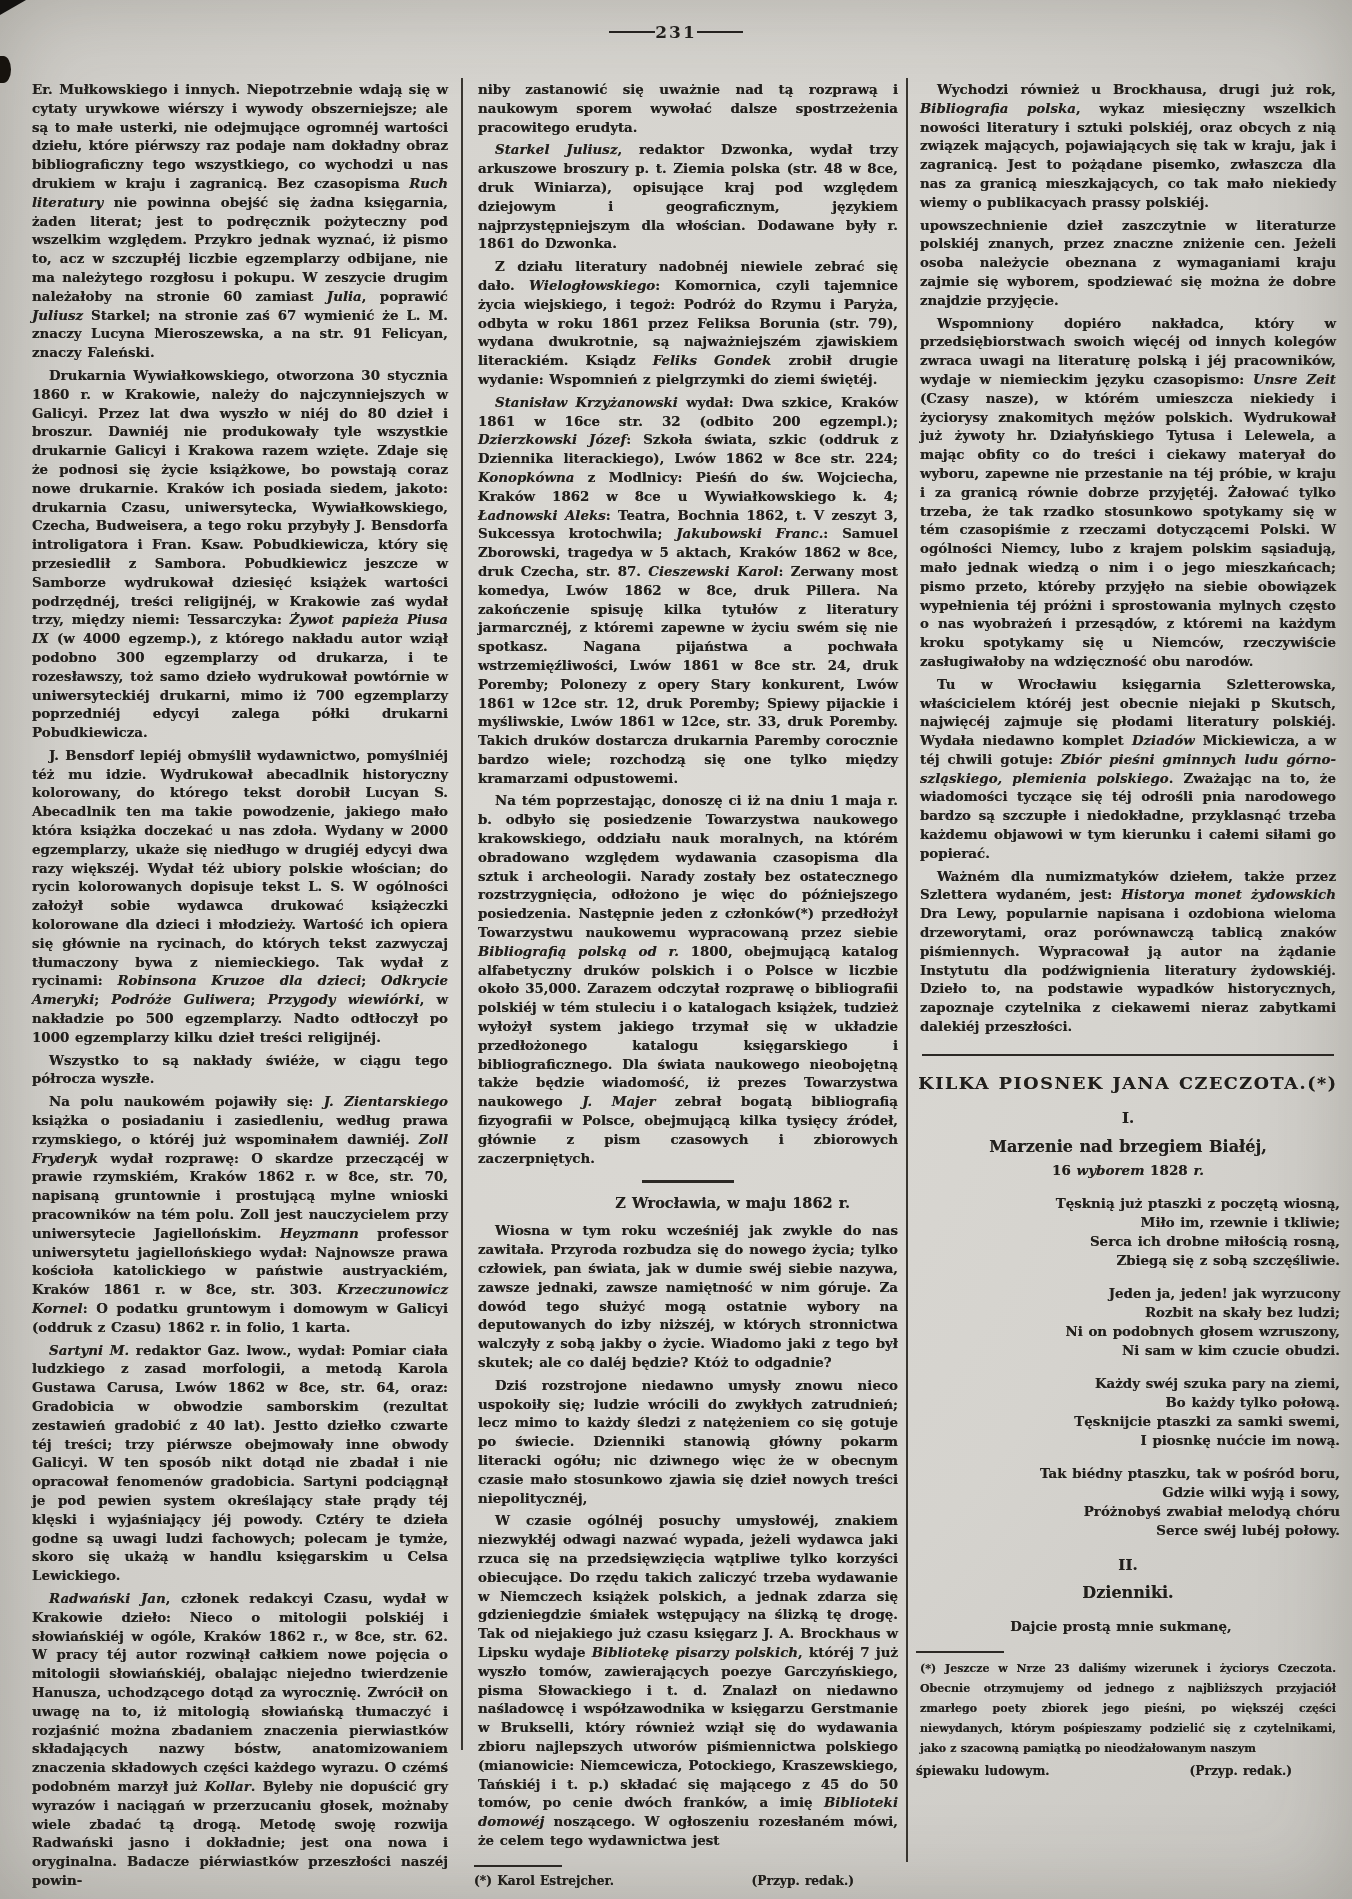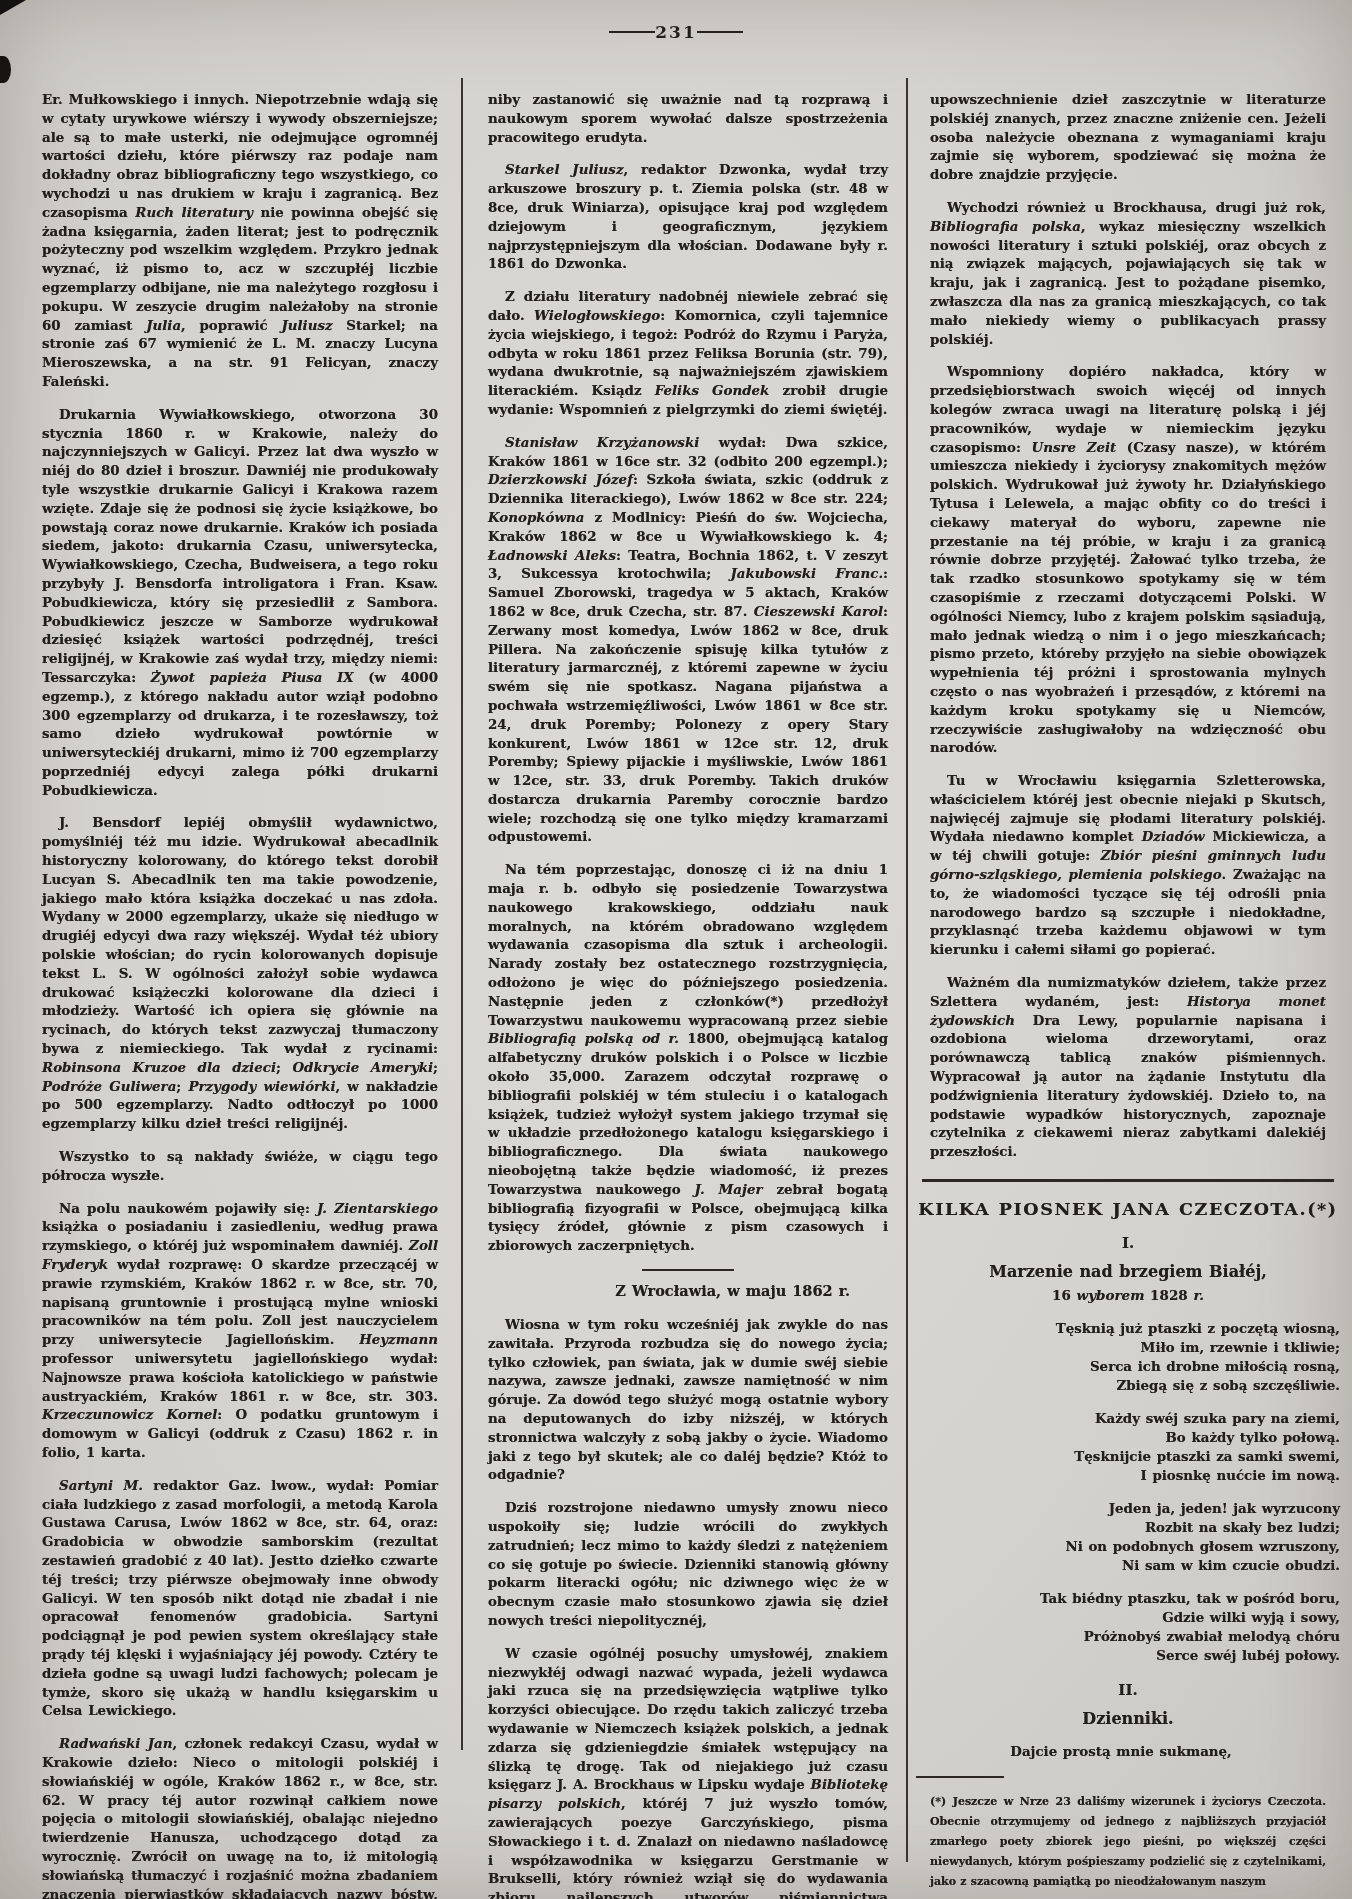--- a/index.html
+++ b/index.html
@@ -21,21 +21,21 @@
   #d1{left:461px;top:78px;height:1672px;}
   #d2{left:906px;top:78px;height:1784px;}
   .col{
     position:absolute;top:76px;text-align:justify;
     font-size:13.4px;line-height:18.8px;word-spacing:1px;
     text-shadow:0 0 .5px rgba(20,15,5,.6);
   }
   #c1{left:28px;width:424px;}
   #c2{left:474px;width:428px;}
   #c3{left:916px;width:424px;}
-  .col p{margin:14px;}
+  .col p{margin:4px;}
   .para.ind{text-indent:17px;}
   i{font-style:italic;}
   .rule{background:#2b2824;}
   .rule.center{width:92px;height:2.2px;margin:13px auto 11px;}
   .rule.full{width:97%;height:2.6px;margin:18px auto 0;}
   .rule.fn{width:88px;height:2px;margin:15px 0 6px;}
   .dateline{text-align:right;padding-right:52px;margin:11px 0 9px;font-size:14.5px;}
   .h{text-align:center;}
   .h.section{font-size:17.5px;letter-spacing:1.6px;margin-top:18px;}
   .h.roman{font-size:15px;margin-top:16px;}
@@ -86,42 +86,42 @@
       <p class="para ind">Wiosna w tym roku wcześniéj jak zwykle do nas zawitała. Przyroda rozbudza się do nowego życia; tylko człowiek, pan świata, jak w dumie swéj siebie nazywa, zawsze jednaki, zawsze namiętność w nim góruje. Za dowód tego służyć mogą ostatnie wybory na deputowanych do izby niższéj, w których stronnictwa walczyły z sobą jakby o życie. Wiadomo jaki z tego był skutek; ale co daléj będzie? Któż to odgadnie?</p>
       <p class="para ind">Dziś rozstrojone niedawno umysły znowu nieco uspokoiły się; ludzie wrócili do zwykłych zatrudnień; lecz mimo to każdy śledzi z natężeniem co się gotuje po świecie. Dzienniki stanowią główny pokarm literacki ogółu; nic dziwnego więc że w obecnym czasie mało stosunkowo zjawia się dzieł nowych treści niepolitycznéj,</p>
       <p class="para ind">W czasie ogólnéj posuchy umysłowéj, znakiem niezwykłéj odwagi nazwać wypada, jeżeli wydawca jaki rzuca się na przedsięwzięcia wątpliwe tylko korzyści obiecujące. Do rzędu takich zaliczyć trzeba wydawanie w Niemczech książek polskich, a jednak zdarza się gdzieniegdzie śmiałek wstępujący na ślizką tę drogę. Tak od niejakiego już czasu księgarz J. A. Brockhaus w Lipsku wydaje <i>Bibliotekę pisarzy polskich</i>, któréj 7 już wyszło tomów, zawierających poezye Garczyńskiego, pisma Słowackiego i t. d. Znalazł on niedawno naśladowcę i współzawodnika w księgarzu Gerstmanie w Brukselli, który również wziął się do wydawania zbioru najlepszych utworów piśmiennictwa polskiego (mianowicie: Niemcewicza, Potockiego, Kraszewskiego, Tańskiéj i t. p.) składać się mającego z 45 do 50 tomów, po cenie dwóch franków, a imię <i>Biblioteki domowéj</i> noszącego. W ogłoszeniu rozesłaném mówi, że celem tego wydawnictwa jest</p>
       <div class="rule fn"></div>
       <div class="footline">
         <span>(*) Karol Estrejcher.</span>
         <span>(Przyp. redak.)</span>
       </div>
     </div>
   <div class="col" id="c3">
+      <p class="para ind">Wychodzi również u Brockhausa, drugi już rok, <i>Bibliografia polska</i>, wykaz miesięczny wszelkich nowości literatury i sztuki polskiéj, oraz obcych z nią związek mających, pojawiających się tak w kraju, jak i zagranicą. Jest to pożądane pisemko, zwłaszcza dla nas za granicą mieszkających, co tak mało niekiedy wiemy o publikacyach prassy polskiéj.</p>
       <p class="para">upowszechnienie dzieł zaszczytnie w literaturze polskiéj znanych, przez znaczne zniżenie cen. Jeżeli osoba należycie obeznana z wymaganiami kraju zajmie się wyborem, spodziewać się można że dobre znajdzie przyjęcie.</p>
-      <p class="para ind">Wychodzi również u Brockhausa, drugi już rok, <i>Bibliografia polska</i>, wykaz miesięczny wszelkich nowości literatury i sztuki polskiéj, oraz obcych z nią związek mających, pojawiających się tak w kraju, jak i zagranicą. Jest to pożądane pisemko, zwłaszcza dla nas za granicą mieszkających, co tak mało niekiedy wiemy o publikacyach prassy polskiéj.</p>
       <p class="para ind">Wspomniony dopiéro nakładca, który w przedsiębiorstwach swoich więcéj od innych kolegów zwraca uwagi na literaturę polską i jéj pracowników, wydaje w niemieckim języku czasopismo: <i>Unsre Zeit</i> (Czasy nasze), w którém umieszcza niekiedy i życiorysy znakomitych mężów polskich. Wydrukował już żywoty hr. Działyńskiego Tytusa i Lelewela, a mając obfity co do treści i ciekawy materyał do wyboru, zapewne nie przestanie na téj próbie, w kraju i za granicą równie dobrze przyjętéj. Żałować tylko trzeba, że tak rzadko stosunkowo spotykamy się w tém czasopiśmie z rzeczami dotyczącemi Polski. W ogólności Niemcy, lubo z krajem polskim sąsiadują, mało jednak wiedzą o nim i o jego mieszkańcach; pismo przeto, któreby przyjęło na siebie obowiązek wypełnienia téj próżni i sprostowania mylnych często o nas wyobrażeń i przesądów, z któremi na każdym kroku spotykamy się u Niemców, rzeczywiście zasługiwałoby na wdzięczność obu narodów.</p>
       <p class="para ind">Tu w Wrocławiu księgarnia Szletterowska, właścicielem któréj jest obecnie niejaki p Skutsch, najwięcéj zajmuje się płodami literatury polskiéj. Wydała niedawno komplet <i>Dziadów</i> Mickiewicza, a w téj chwili gotuje: <i>Zbiór pieśni gminnych ludu górno-szląskiego, plemienia polskiego</i>. Zważając na to, że wiadomości tyczące się téj odrośli pnia narodowego bardzo są szczupłe i niedokładne, przyklasnąć trzeba każdemu objawowi w tym kierunku i całemi siłami go popierać.</p>
       <p class="para ind">Ważném dla numizmatyków dziełem, także przez Szlettera wydaném, jest: <i>Historya monet żydowskich</i> Dra Lewy, popularnie napisana i ozdobiona wieloma drzeworytami, oraz porównawczą tablicą znaków piśmiennych. Wypracował ją autor na żądanie Instytutu dla podźwignienia literatury żydowskiéj. Dzieło to, na podstawie wypadków historycznych, zapoznaje czytelnika z ciekawemi nieraz zabytkami dalekiéj przeszłości.</p>
       <div class="rule full"></div>
       <div class="h section">KILKA PIOSNEK JANA CZECZOTA.(*)</div>
       <div class="h roman">I.</div>
       <div class="h title">Marzenie nad brzegiem Białéj,</div>
       <div class="h sub">16 <i>wyborem</i> 1828 <i>r.</i></div>
       <div class="stanza">Tęsknią już ptaszki z poczętą wiosną,
 Miło im, rzewnie i tkliwie;
 Serca ich drobne miłością rosną,
 Zbiegą się z sobą szczęśliwie.</div>
+      <div class="stanza">Jeden ja, jeden! jak wyrzucony
+Rozbit na skały bez ludzi;
+Ni on podobnych głosem wzruszony,
+Ni sam w kim czucie obudzi.</div>
       <div class="stanza">Każdy swéj szuka pary na ziemi,
 Bo każdy tylko połową.
 Tęsknijcie ptaszki za samki swemi,
 I piosnkę nućcie im nową.</div>
-      <div class="stanza">Jeden ja, jeden! jak wyrzucony
-Rozbit na skały bez ludzi;
-Ni on podobnych głosem wzruszony,
-Ni sam w kim czucie obudzi.</div>
       <div class="stanza">Tak biédny ptaszku, tak w pośród boru,
 Gdzie wilki wyją i sowy,
 Próżnobyś zwabiał melodyą chóru
 Serce swéj lubéj połowy.</div>
       <div class="h roman">II.</div>
       <div class="h title">Dzienniki.</div>
       <div class="stanza center">Dajcie prostą mnie sukmanę,</div>
       <div class="rule fn"></div>
       <p class="footnote">(*) Jeszcze w Nrze 23 daliśmy wizerunek i życiorys Czeczota. Obecnie otrzymujemy od jednego z najbliższych przyjaciół zmarłego poety zbiorek jego pieśni, po większéj części niewydanych, którym pośpieszamy podzielić się z czytelnikami, jako z szacowną pamiątką po nieodżałowanym naszym</p>
       <div class="footline">

